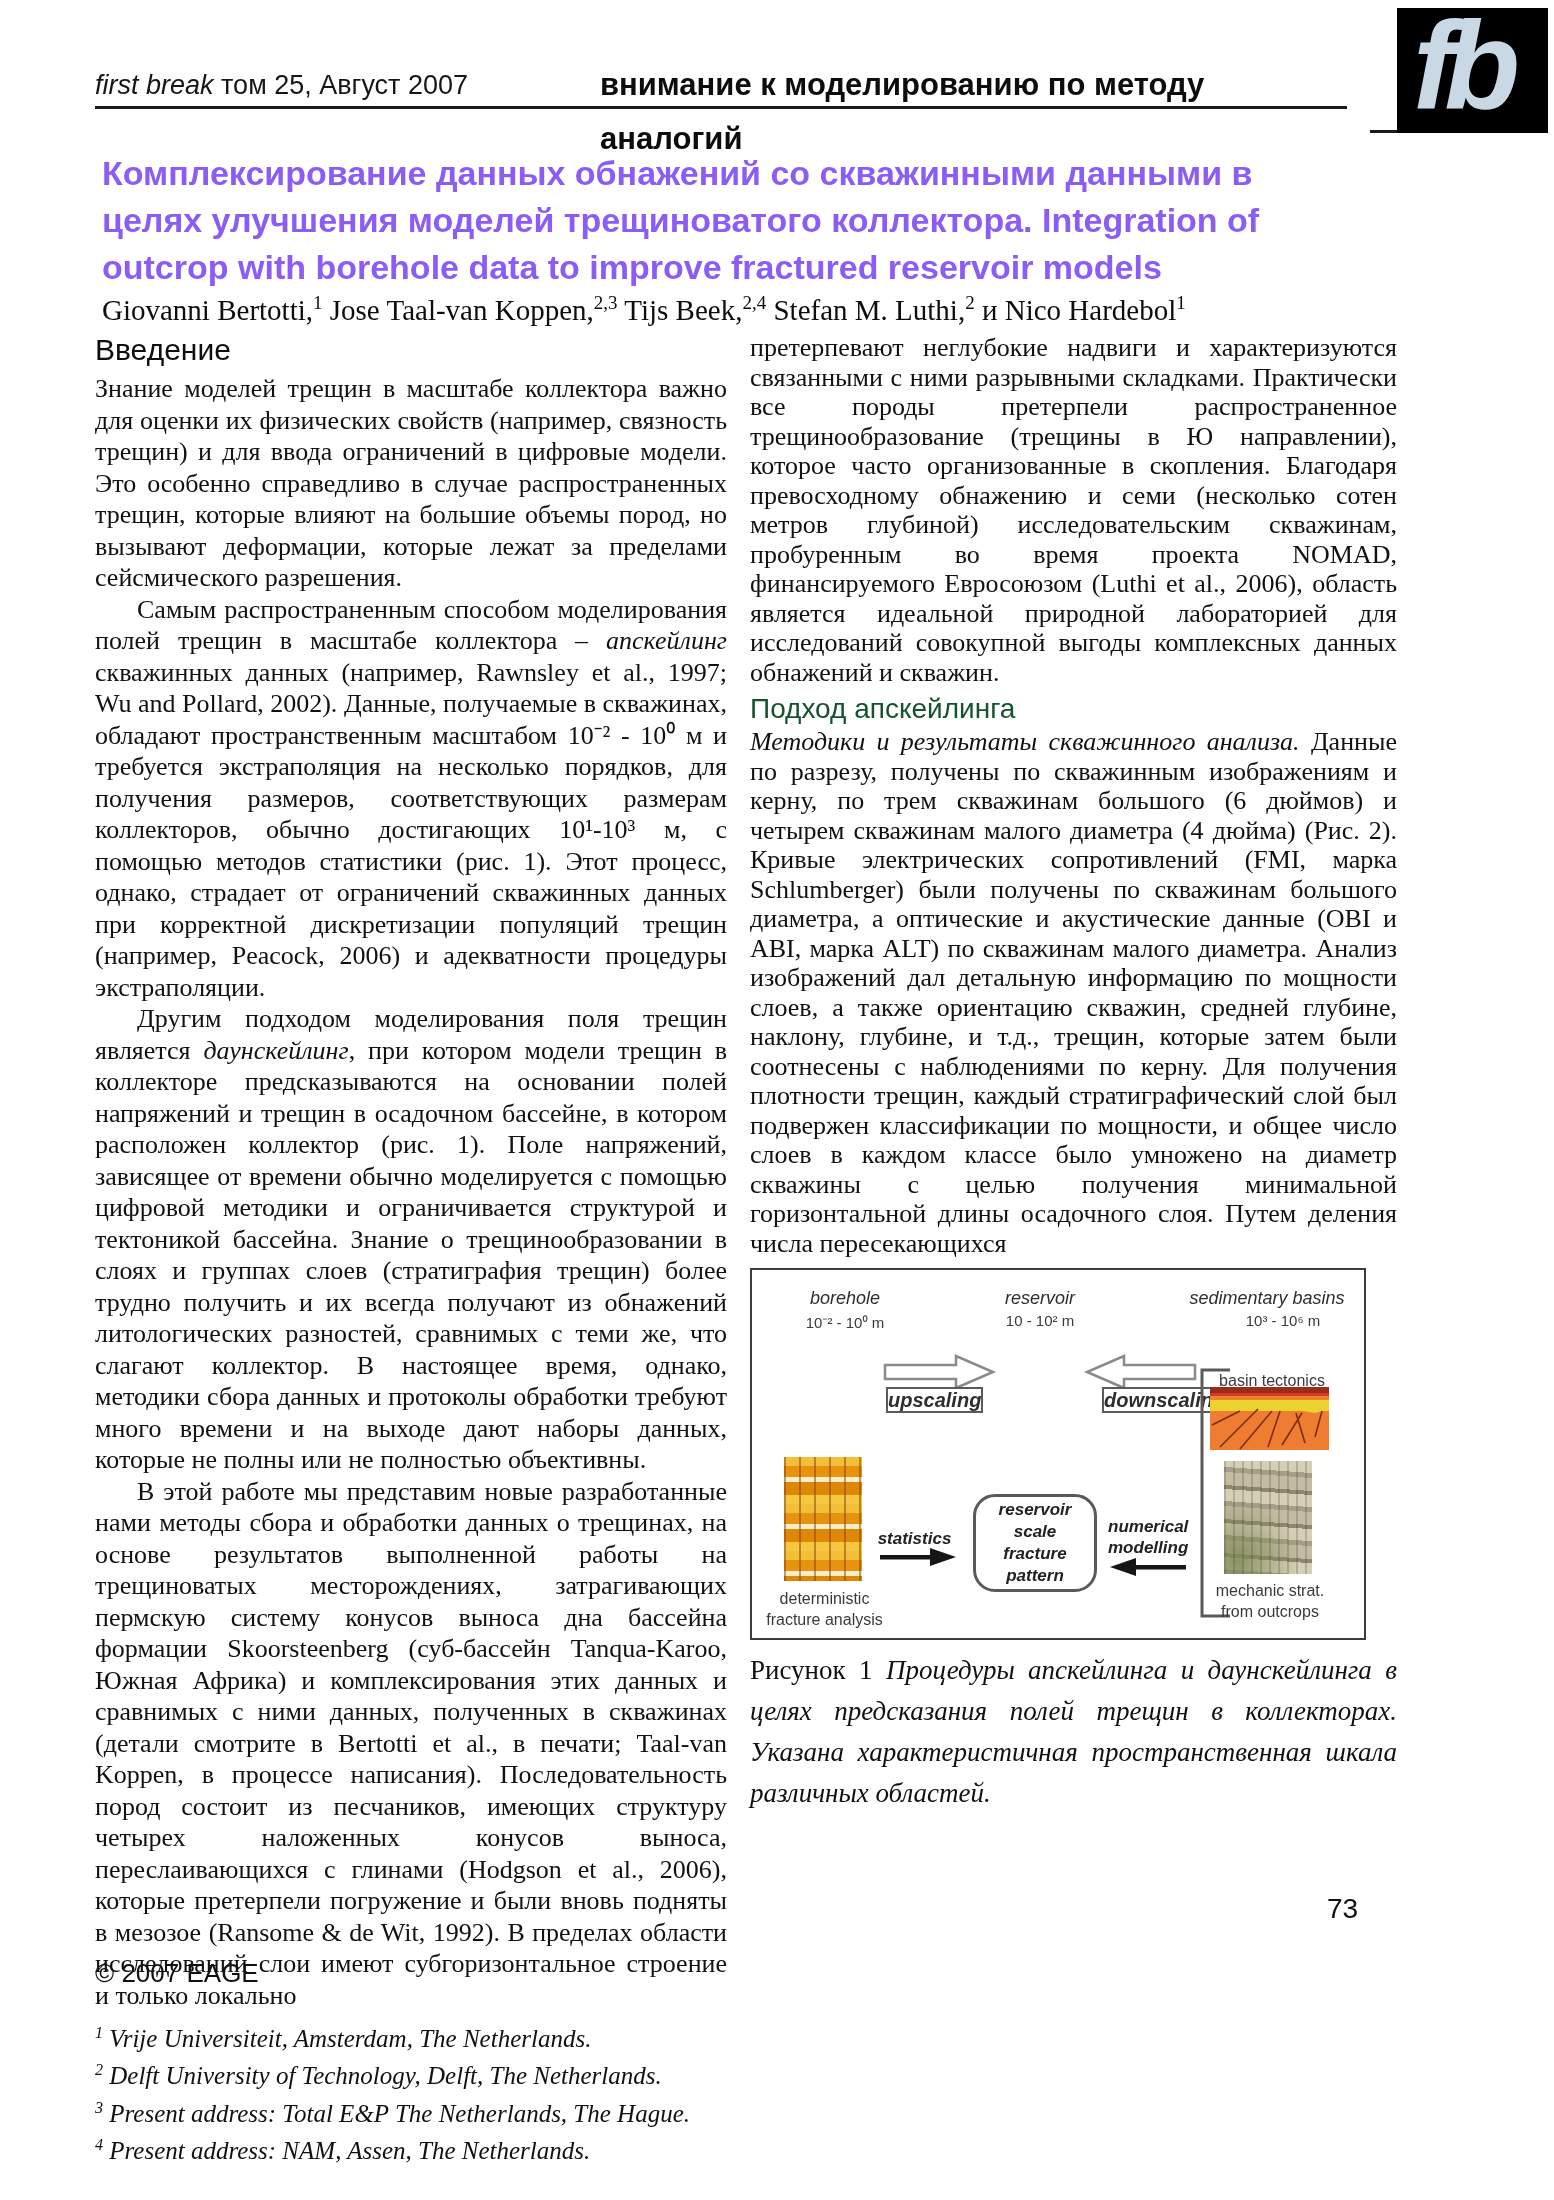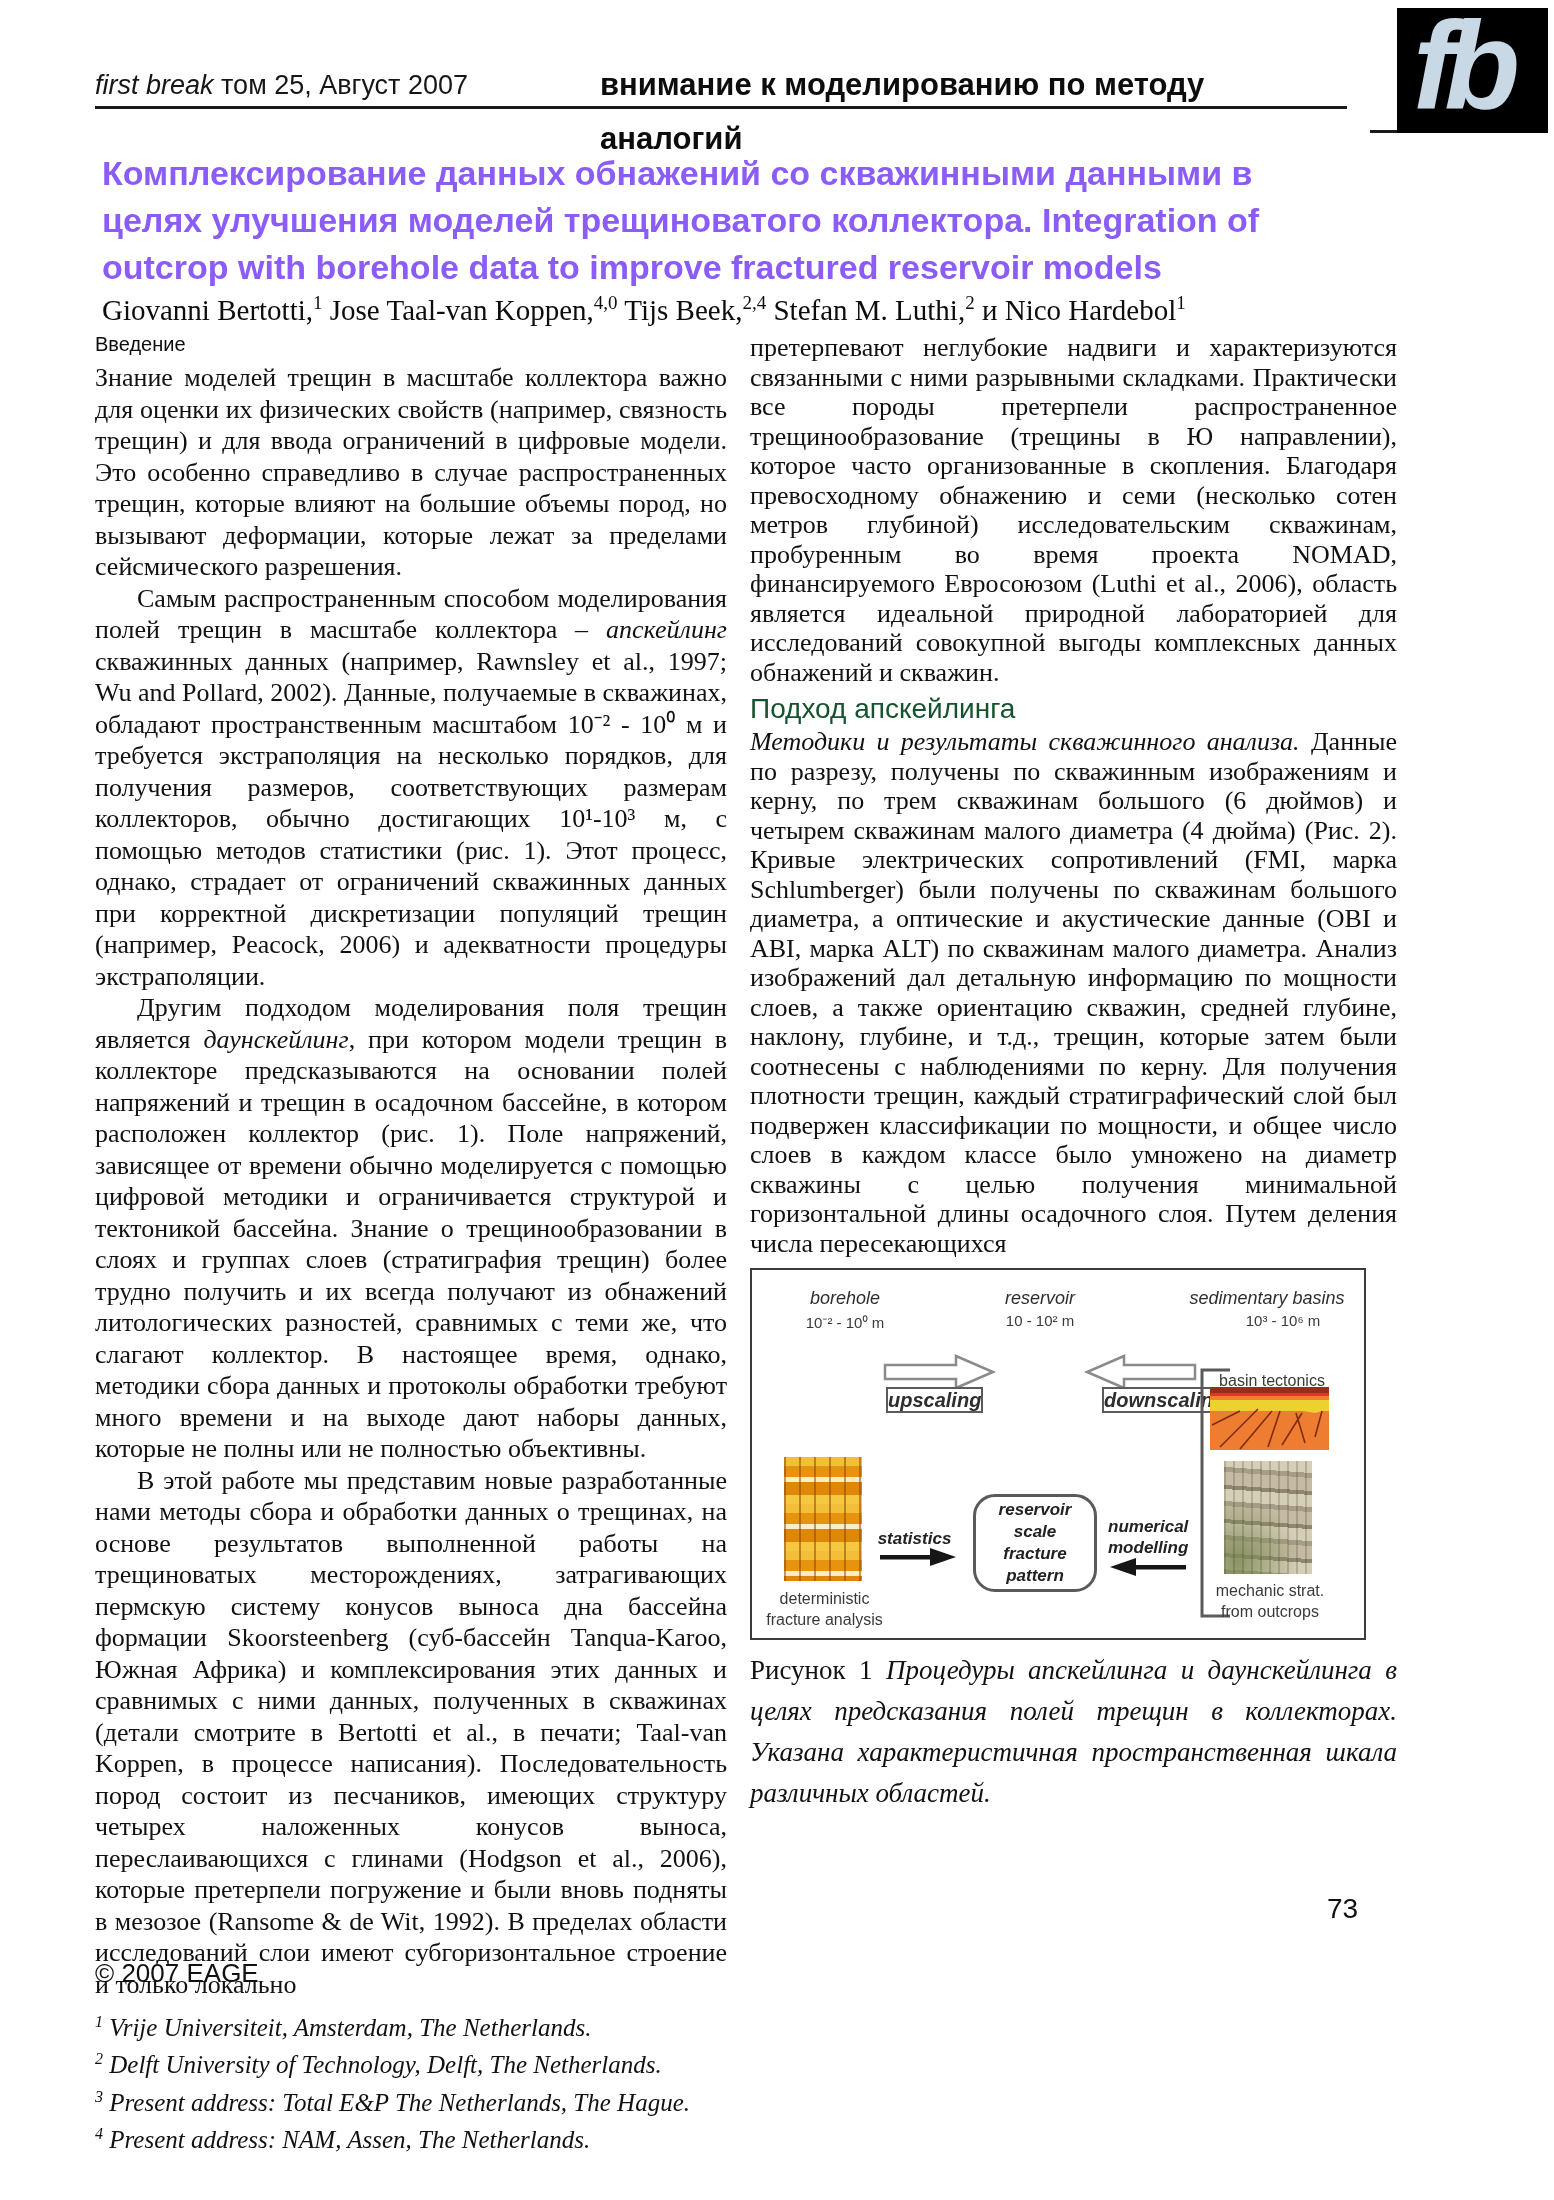--- a/index.html
+++ b/index.html
@@ -24,21 +24,21 @@
   .title{position:absolute;left:102px;top:150px;width:1160px;
          font-family:"Liberation Sans",sans-serif;font-weight:bold;font-size:34px;
          line-height:47px;color:#8b5cf6;}
   .authors{position:absolute;left:102px;top:292px;width:1300px;font-size:29px;color:#0d0d0d;}
   .authors sup{font-size:19px;}
 
   
   .columns{position:absolute;left:95px;top:333px;width:1302px;display:flex;gap:23px;}
   .col-l{width:632px;}
   .col-r{width:647px;}
-  h2.sec{font-family:"Liberation Sans",sans-serif;font-weight:normal;font-size:20px;
+  h2.sec{font-family:"Liberation Sans",sans-serif;font-weight:normal;font-size:30px;
          margin:0 0 6px 0;color:#0d0d0d;}
   h3.sec{font-family:"Liberation Sans",sans-serif;font-weight:normal;font-size:28px;
          margin:6px 0 2px 0;color:#14532d;}
   .col-l p{margin:0;font-size:26px;line-height:31.5px;text-align:justify;}
   .col-r p{margin:0;font-size:26px;line-height:29.5px;text-align:justify;}
   p.ind{text-indent:42px;}
   .fnotes{margin-top:6px;font-style:italic;font-size:25px;line-height:31px;}
   .fnotes sup{font-size:16px;font-style:italic;}
 
   
@@ -83,21 +83,21 @@
     <span style="display:block;">аналогий</span>
   </div>
   <div class="rule"></div>
   <div class="rule2"></div>
   <div class="logo">
       <span>fb</span>
     </div>
 
   <div class="title">Комплексирование данных обнажений со скважинными данными в целях улучшения моделей трещиноватого коллектора. Integration of outcrop with borehole data to improve fractured reservoir models</div>
   <div class="authors">
-    <span>Giovanni Bertotti,</span><sup>1</sup><span> Jose Taal-van Koppen,</span><sup>4,0</sup><span> Tijs Beek,</span><sup>2,4</sup><span> Stefan M. Luthi,</span><sup>2</sup><span> и Nico Hardebol</span><sup>1</sup>
+    <span>Giovanni Bertotti,</span><sup>1</sup><span> Jose Taal-van Koppen,</span><sup>2,3</sup><span> Tijs Beek,</span><sup>2,4</sup><span> Stefan M. Luthi,</span><sup>2</sup><span> и Nico Hardebol</span><sup>1</sup>
   </div>
 
   <div class="columns">
 
     <div class="col-l">
       <h2 class="sec">Введение</h2>
       <p>Знание моделей трещин в масштабе коллектора важно для оценки их физических свойств (например, связность трещин) и для ввода ограничений в цифровые модели. Это особенно справедливо в случае распространенных трещин, которые влияют на большие объемы пород, но вызывают деформации, которые лежат за пределами сейсмического разрешения.</p>
       <p class="ind"><span>Самым распространенным способом моделирования полей трещин в масштабе коллектора – </span><span style="font-style: italic;">апскейлинг</span><span> скважинных данных (например, Rawnsley et al., 1997; Wu and Pollard, 2002). Данные, получаемые в скважинах, обладают пространственным масштабом 10⁻² - 10⁰ м и требуется экстраполяция на несколько порядков, для получения размеров, соответствующих размерам коллекторов, обычно достигающих 10¹-10³ м, с помощью методов статистики (рис. 1). Этот процесс, однако, страдает от ограничений скважинных данных при корректной дискретизации популяций трещин (например, Peacock, 2006) и адекватности процедуры экстраполяции.</span></p>
       <p class="ind"><span>Другим подходом моделирования поля трещин является </span><span style="font-style: italic;">даунскейлинг</span><span>, при котором модели трещин в коллекторе предсказываются на основании полей напряжений и трещин в осадочном бассейне, в котором расположен коллектор (рис. 1). Поле напряжений, зависящее от времени обычно моделируется с помощью цифровой методики и ограничивается структурой и тектоникой бассейна. Знание о трещинообразовании в слоях и группах слоев (стратиграфия трещин) более трудно получить и их всегда получают из обнажений литологических разностей, сравнимых с теми же, что слагают коллектор. В настоящее время, однако, методики сбора данных и протоколы обработки требуют много времени и на выходе дают наборы данных, которые не полны или не полностью объективны.</span></p>
       <p class="ind">В этой работе мы представим новые разработанные нами методы сбора и обработки данных о трещинах, на основе результатов выполненной работы на трещиноватых месторождениях, затрагивающих пермскую систему конусов выноса дна бассейна формации Skoorsteenberg (суб-бассейн Tanqua-Karoo, Южная Африка) и комплексирования этих данных и сравнимых с ними данных, полученных в скважинах (детали смотрите в Bertotti et al., в печати; Taal-van Koppen, в процессе написания). Последовательность пород состоит из песчаников, имеющих структуру четырех наложенных конусов выноса, переслаивающихся с глинами (Hodgson et al., 2006), которые претерпели погружение и были вновь подняты в мезозое (Ransome &amp; de Wit, 1992). В пределах области исследований слои имеют субгоризонтальное строение и только локально</p>

